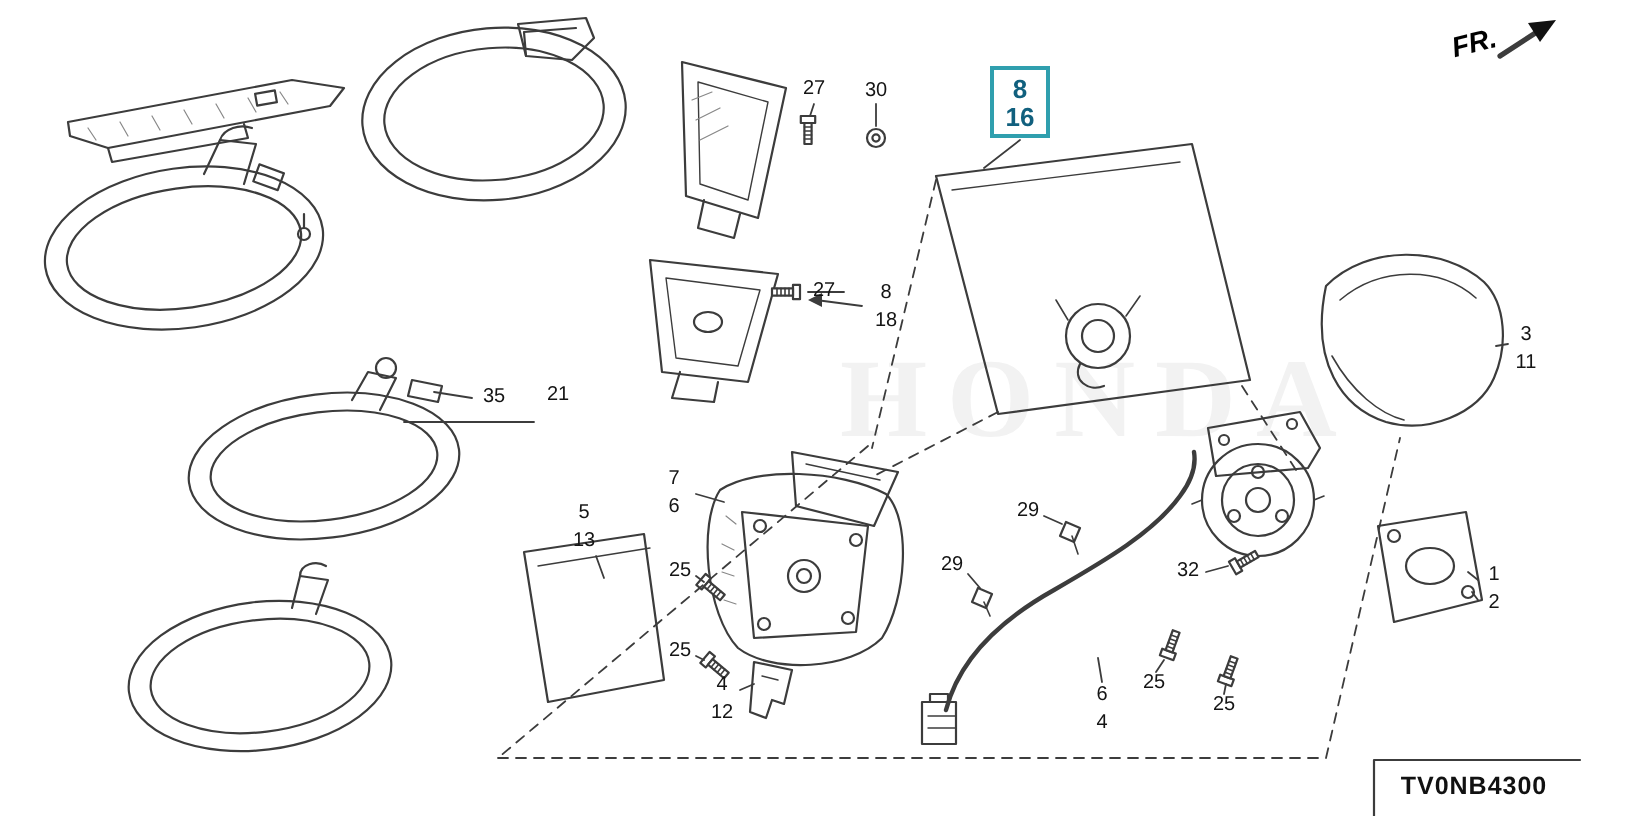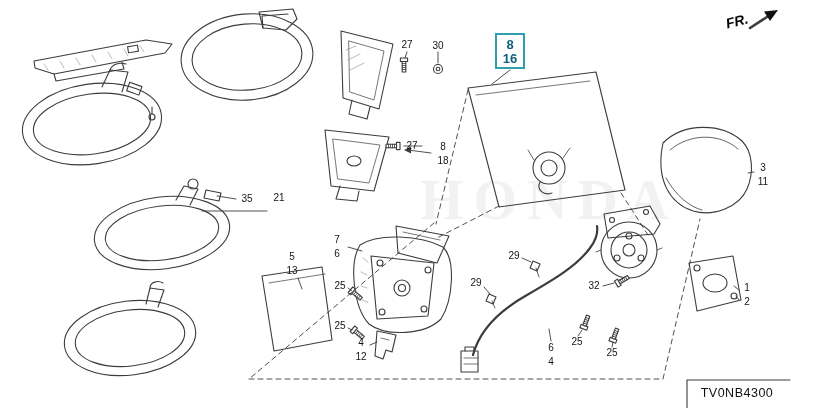--- a/index.html
+++ b/index.html
@@ -9,21 +9,21 @@
   .art{position:absolute;left:0;top:0;z-index:2}
   .lbl{position:absolute;transform:translate(-50%,-50%);font-weight:normal;
     font-size:10px;color:#151515;white-space:nowrap;line-height:1;z-index:4}
   .hl{position:absolute;left:495px;top:33px;width:30px;height:36px;
     border:2px solid #2f9fae;color:#11607e;display:flex;flex-direction:column;
     align-items:center;justify-content:center;gap:1px;font-weight:bold;
     font-size:13px;line-height:1;z-index:4;background:transparent}
   .fr{position:absolute;left:737px;top:21px;transform:translate(-50%,-50%) rotate(-14deg);
     font-weight:bold;font-style:italic;font-size:14px;color:#000;z-index:4}
   .code{position:absolute;left:737px;top:393px;transform:translate(-50%,-50%);
-    font-weight:normal;font-size:12.5px;letter-spacing:.5px;color:#111;z-index:4}
+    font-weight:bold;font-size:12.5px;letter-spacing:.5px;color:#111;z-index:4}
   .watermark{position:absolute;left:420px;top:168px;z-index:1;
     font-family:"Liberation Serif",serif;font-weight:bold;font-size:56px;
     letter-spacing:10px;color:rgba(40,40,40,.06);user-select:none}
 </style>
 </head>
 <body>
 
 <div class="stage">
 
   <div class="watermark">HONDA</div>

